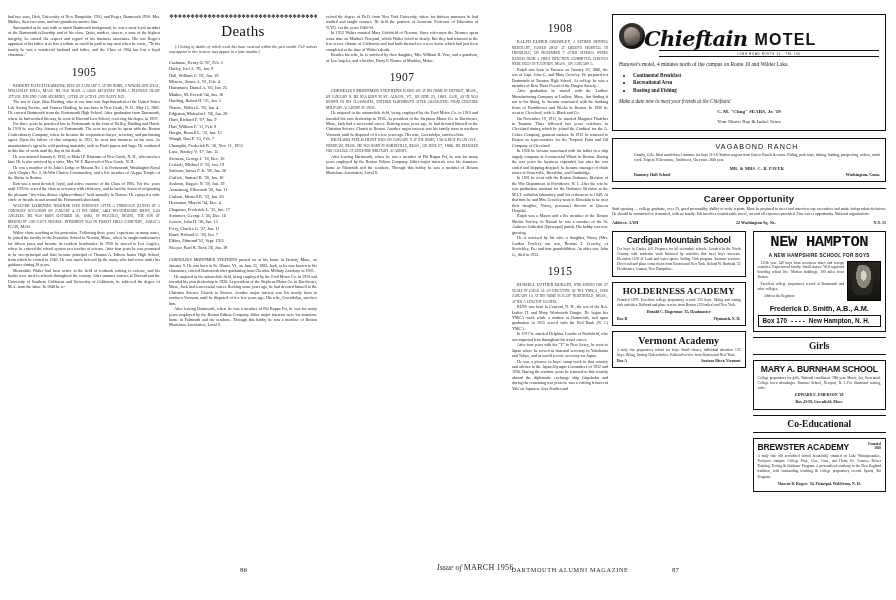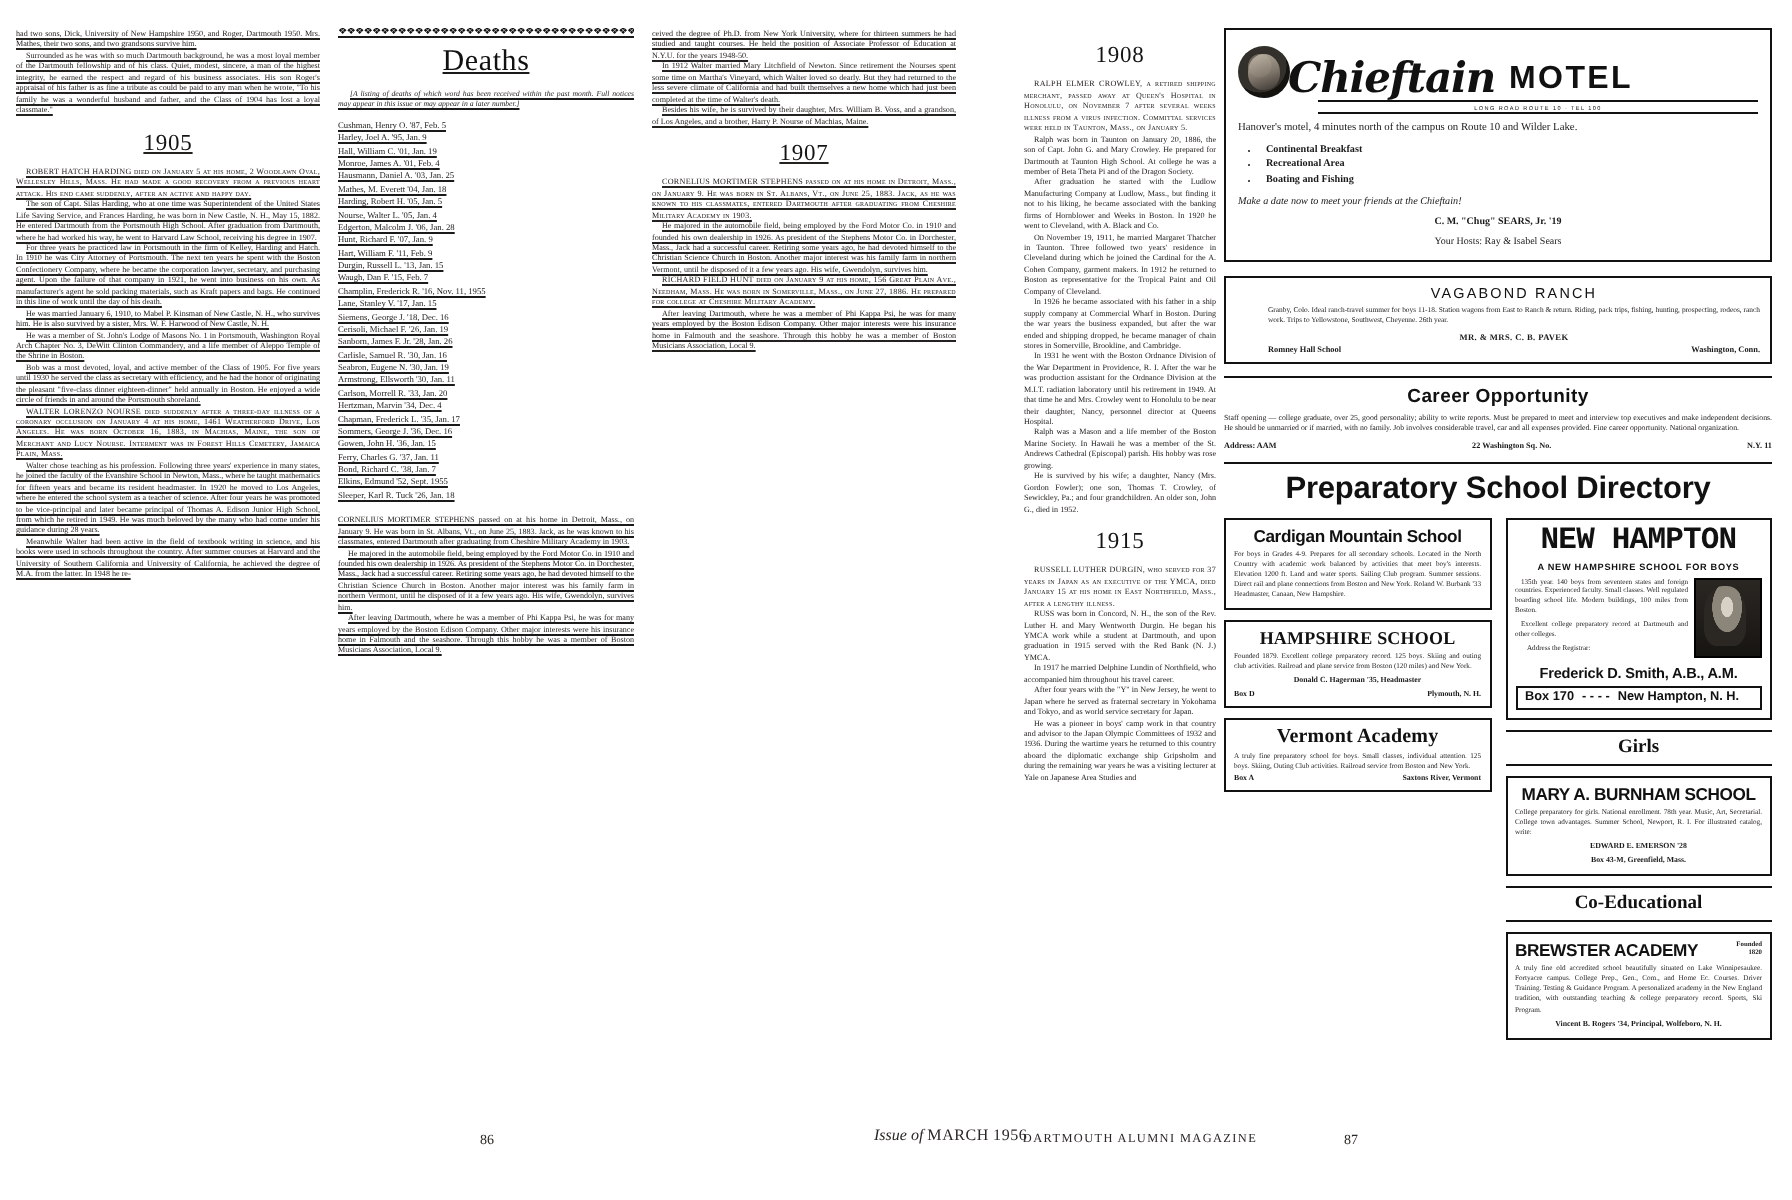--- a/index.html
+++ b/index.html
@@ -30,21 +30,21 @@
     letter-spacing:.4px;
     margin:7px 0 3px 0;
     color:#141414;
     font-weight:400;
   }
   .sc{font-variant:small-caps;letter-spacing:.15px;}
 
   
   .leftpage{width:508px;position:relative;padding:14px 0 0 0;}
   .lp-cols{display:flex;gap:9px;padding:0 8px;}
-  .lp-col{width:152px;text-decoration:underline;}
+  .lp-col{width:152px;}
   .lp-col.c2{width:148px;}
   .lp-col.c3{width:152px;}
 
   
   .deaths-wrap{width:148px;}
   .deaths-rule{
     font-size:5.2px;letter-spacing:-0.4px;line-height:5px;
     color:#111;overflow:hidden;white-space:nowrap;height:6px;
     margin-bottom:3px;
   }
@@ -338,33 +338,32 @@
       <div class="ad career">
         <div class="career-title">Career Opportunity</div>
         <div class="career-body">Staff opening — college graduate, over 25, good personality; ability to write reports. Must be prepared to meet and interview top executives and make independent decisions. He should be unmarried or if married, with no family. Job involves considerable travel, car and all expenses provided. Fine career opportunity. National organization.</div>
         <div class="career-addr">
           <span>Address: AAM</span>
           <span>22 Washington Sq. No.</span>
           <span>N.Y. 11</span>
         </div>
       </div>
 
-      <div class="prep-head">Preparatory School Directory</div>
 
       <div class="prep-cols">
 
         <div class="prep-col">
 
           <div class="school">
             <div class="s-name-sans">Cardigan Mountain School</div>
             <div class="s-body">For boys in Grades 4-9. Prepares for all secondary schools. Located in the North Country with academic work balanced by activities that meet boy's interests. Elevation 1200 ft. Land and water sports. Sailing Club program. Summer sessions. Direct rail and plane connections from Boston and New York. Roland W. Burbank '33 Headmaster, Canaan, New Hampshire.</div>
           </div>
 
           <div class="school">
-            <div class="s-name-serif">HAMPSHIRE SCHOOL</div>
+            <div class="s-name-serif">HOLDERNESS ACADEMY</div>
             <div class="s-body">Founded 1879. Excellent college preparatory record. 125 boys. Skiing and outing club activities. Railroad and plane service from Boston (120 miles) and New York.</div>
             <div class="s-sign">Donald C. Hagerman '35, Headmaster</div>
             <div class="s-row">
               <span>Box D</span>
               <span>Plymouth, N. H.</span>
             </div>
           </div>
 
 
           <div class="school">

